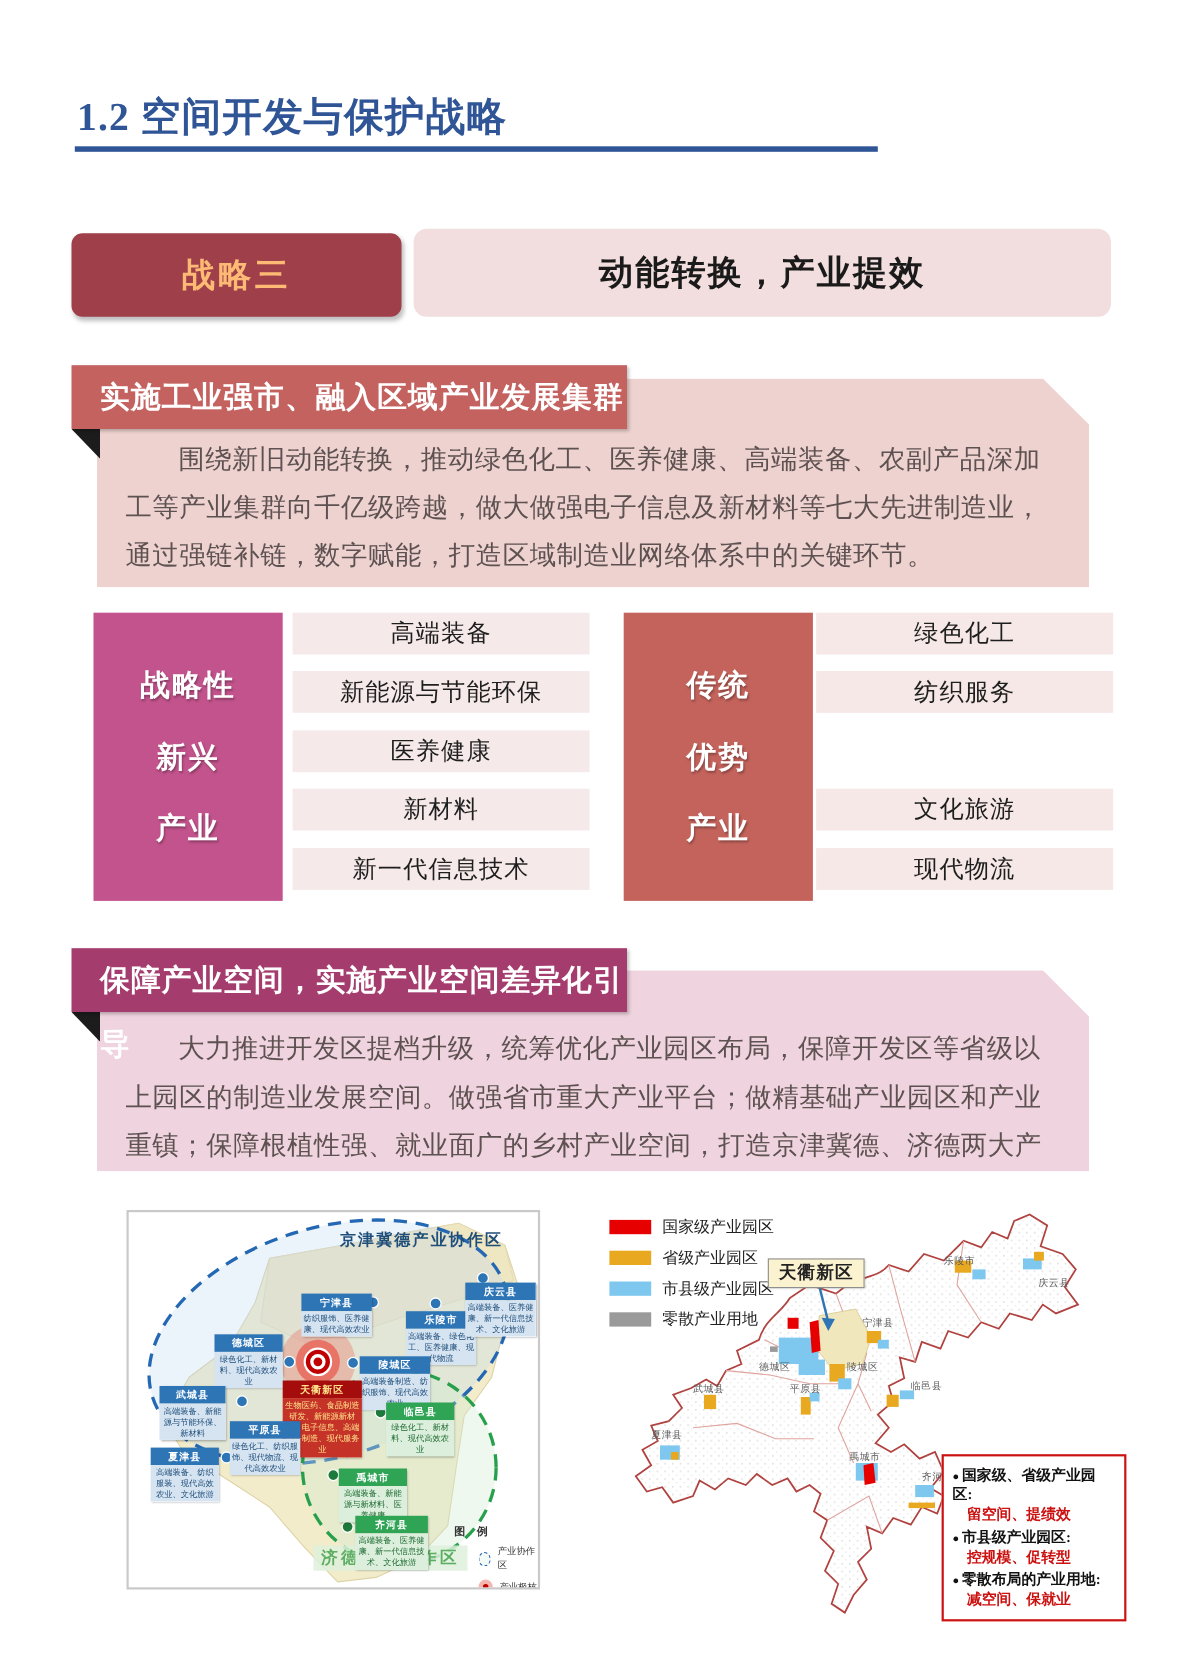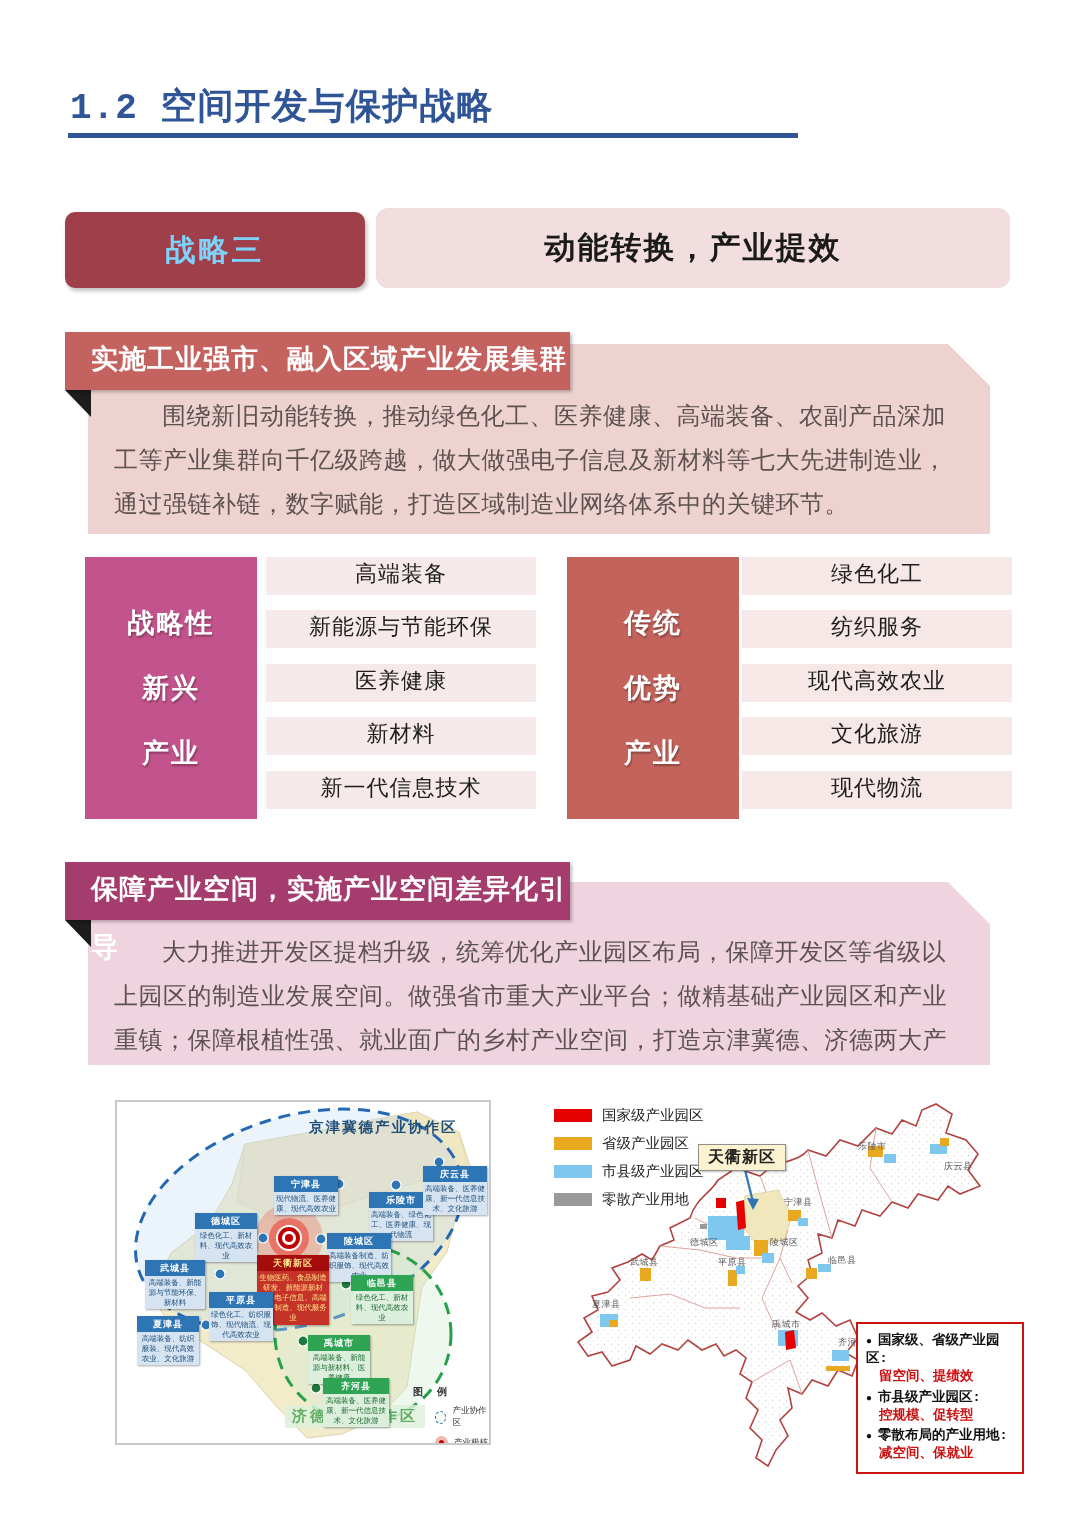--- a/index.html
+++ b/index.html
@@ -1,31 +1,31 @@
 <!DOCTYPE html>
 <html><head>
 <meta charset="utf-8">
 <style>
   * { margin:0; padding:0; box-sizing:border-box; }
   html,body { background:#ffffff; }
   .page {
     position:relative; width:1080px; height:1527px; background:#fff;
-    font-family:Liberation Mono, monospace; overflow:hidden;
+    font-family:Liberation Serif, serif; overflow:hidden;
   }
   
   .page-title {
     position:absolute; left:70px; top:82px;
     font-size:36px; font-weight:bold; color:#2F5597; letter-spacing:1px;
   }
   .title-rule { position:absolute; left:68px; top:133px; width:730px; height:5px; background:#2F5597; }
 
   
   .strategy-badge {
     position:absolute; left:65px; top:212px; width:300px; height:76px;
-    background:#9E3F49; border-radius:10px; color:#7dd3fc;
+    background:#9E3F49; border-radius:10px; color:#fdba74;
     font-size:30px; font-weight:bold; letter-spacing:3px;
     display:flex; align-items:center; justify-content:center;
     box-shadow:2px 3px 4px rgba(0,0,0,.25);
   }
   .strategy-headline {
     position:absolute; left:376px; top:208px; width:634px; height:80px;
     background:#F2DEDE; border-radius:12px; color:#1a1a1a;
     font-size:31px; font-weight:bold; letter-spacing:2px;
     display:flex; align-items:center; justify-content:center;
   }
@@ -155,21 +155,20 @@
   <div class="ind-item e" style="top:717px;">新材料</div>
   <div class="ind-item e" style="top:771px;">新一代信息技术</div>
 
   <div class="ind-block ind-traditional">
     <div>传统</div>
     <div>优势</div>
     <div>产业</div>
   </div>
   <div class="ind-item t" style="top:557px;">绿色化工</div>
   <div class="ind-item t" style="top:610px;">纺织服务</div>
-  <div class="ind-item t" style="top:664px;">现代高效农业</div>
   <div class="ind-item t" style="top:717px;">文化旅游</div>
   <div class="ind-item t" style="top:771px;">现代物流</div>
 
   <div class="sec-head sec2-head">保障产业空间，实施产业空间差异化引导</div>
   <div class="fold fold2"></div>
   <div class="sec-body sec2-body">
     <p>大力推进开发区提档升级，统筹优化产业园区布局，保障开发区等省级以上园区的制造业发展空间。做强省市重大产业平台；做精基础产业园区和产业重镇；保障根植性强、就业面广的乡村产业空间，打造京津冀德、济德两大产业协作区。</p>
   </div>
 
   <div class="map-left">
@@ -203,21 +202,21 @@
           <circle cx="186" cy="239" r="5"></circle>
           <circle cx="199" cy="286" r="5"></circle>
       </g>
     </svg>
 
     <div class="zone-north">京津冀德产业协作区</div>
     <div class="zone-south">济德产业协作区</div>
 
     <div class="callout blue" style="left:157px;top:74px;width:64px;">
       <div class="chead">宁津县</div>
-      <div class="cbody">现代物流、医养健康、现代高效农业</div>
+      <div class="cbody">纺织服饰、医养健康、现代高效农业</div>
     </div>
     <div class="callout blue" style="left:252px;top:90px;width:64px;">
       <div class="chead">乐陵市</div>
       <div class="cbody">高端装备、绿色化工、医养健康、现代物流</div>
     </div>
     <div class="callout blue" style="left:306px;top:64px;width:64px;">
       <div class="chead">庆云县</div>
       <div class="cbody">高端装备、医养健康、新一代信息技术、文化旅游</div>
     </div>
     <div class="callout blue" style="left:78px;top:111px;width:62px;">

